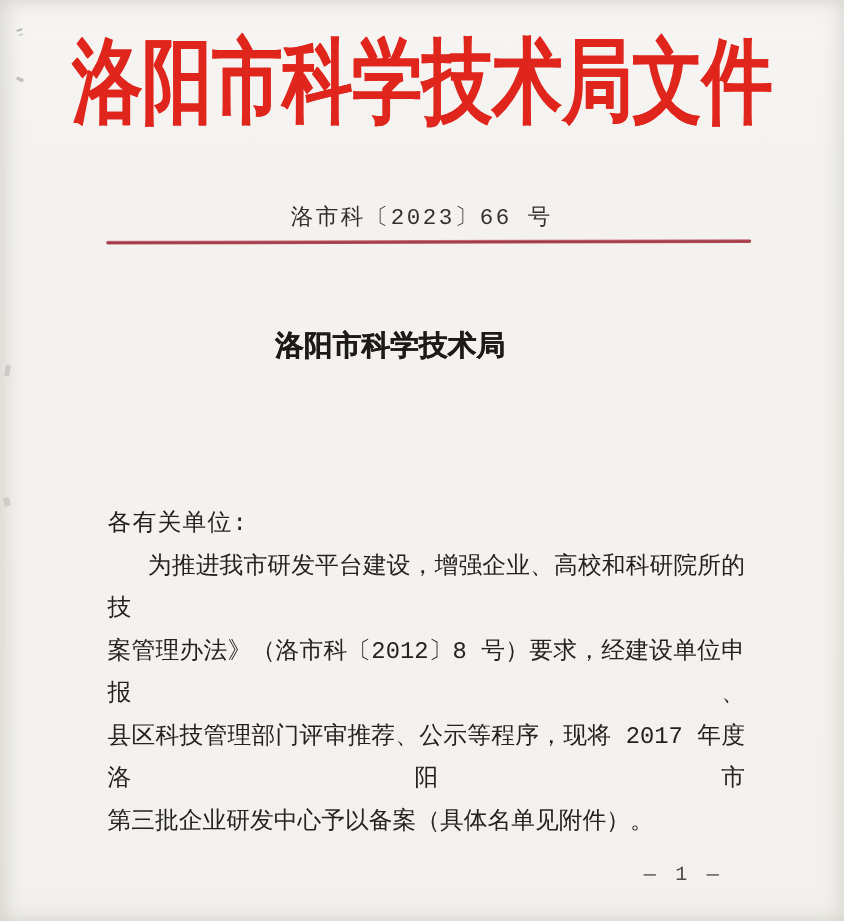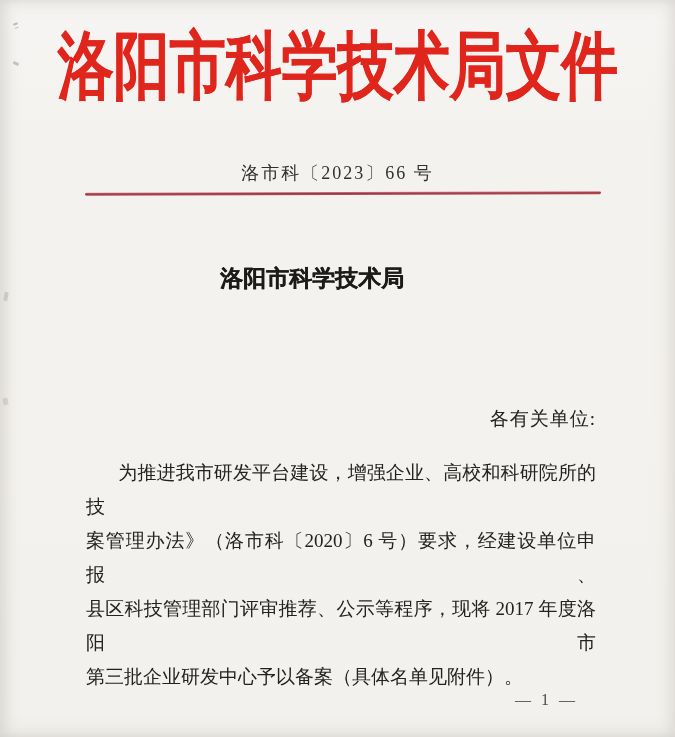--- a/index.html
+++ b/index.html
@@ -6,21 +6,21 @@
   .page {
     position: relative;
     width: 675px;
     height: 737px;
     margin: 0 auto;
     background: linear-gradient(180deg, #f6f5f3 0%, #f3f2ef 18%, #f4f2ee 55%, #f2f1ed 100%);
     box-shadow: inset 0 0 22px rgba(165,160,152,0.22),
                 inset 7px 0 10px rgba(170,165,158,0.16),
                 inset -5px 0 9px rgba(170,165,158,0.12);
     overflow: hidden;
-    font-family: Liberation Serif, serif;
+    font-family: Liberation Mono, monospace;
     color: #262422;
   }
 
   
   .header-title {
     position: absolute;
     top: 29px; left: 0;
     width: 675px;
     margin: 0;
     text-align: center;
@@ -68,22 +68,22 @@
   .body-text {
     position: absolute;
     top: 402px; left: 86px;
     width: 510px;
     font-size: 19px;
     line-height: 34px;
     color: #24221f;
   }
   .line { white-space: nowrap; }
   .line.just { white-space: normal; text-align: justify; text-align-last: justify; }
-  .line.indent { text-indent: 1.7em; margin-top: 20px; }
-  .salutation { letter-spacing: 1px; text-align: right; }
+  .line.indent { text-indent: 1.7em; }
+  .salutation { letter-spacing: 1px; }
 
   .page-number {
     position: absolute;
     top: 691px; right: 97px;
     font-size: 16px;
     letter-spacing: 3px;
     color: #4d4b49;
   }
 
   
@@ -113,21 +113,21 @@
 
   <div class="red-rule"></div>
 
   <div class="notice-title">
     <div>洛阳市科学技术局</div>
   </div>
 
   <div class="body-text">
     <div class="line salutation">各有关单位:</div>
     <div class="line just indent">为推进我市研发平台建设，增强企业、高校和科研院所的技</div>
-    <div class="line just">案管理办法》（洛市科〔2020〕6 号）要求，经建设单位申报、</div>
+    <div class="line just">案管理办法》（洛市科〔2012〕8 号）要求，经建设单位申报、</div>
     <div class="line just">县区科技管理部门评审推荐、公示等程序，现将 2017 年度洛阳市</div>
     <div class="line">第三批企业研发中心予以备案（具体名单见附件）。</div>
 
   </div>
 
   <div class="page-number">— 1 —</div>
 
 </div>
 
 </body></html>

